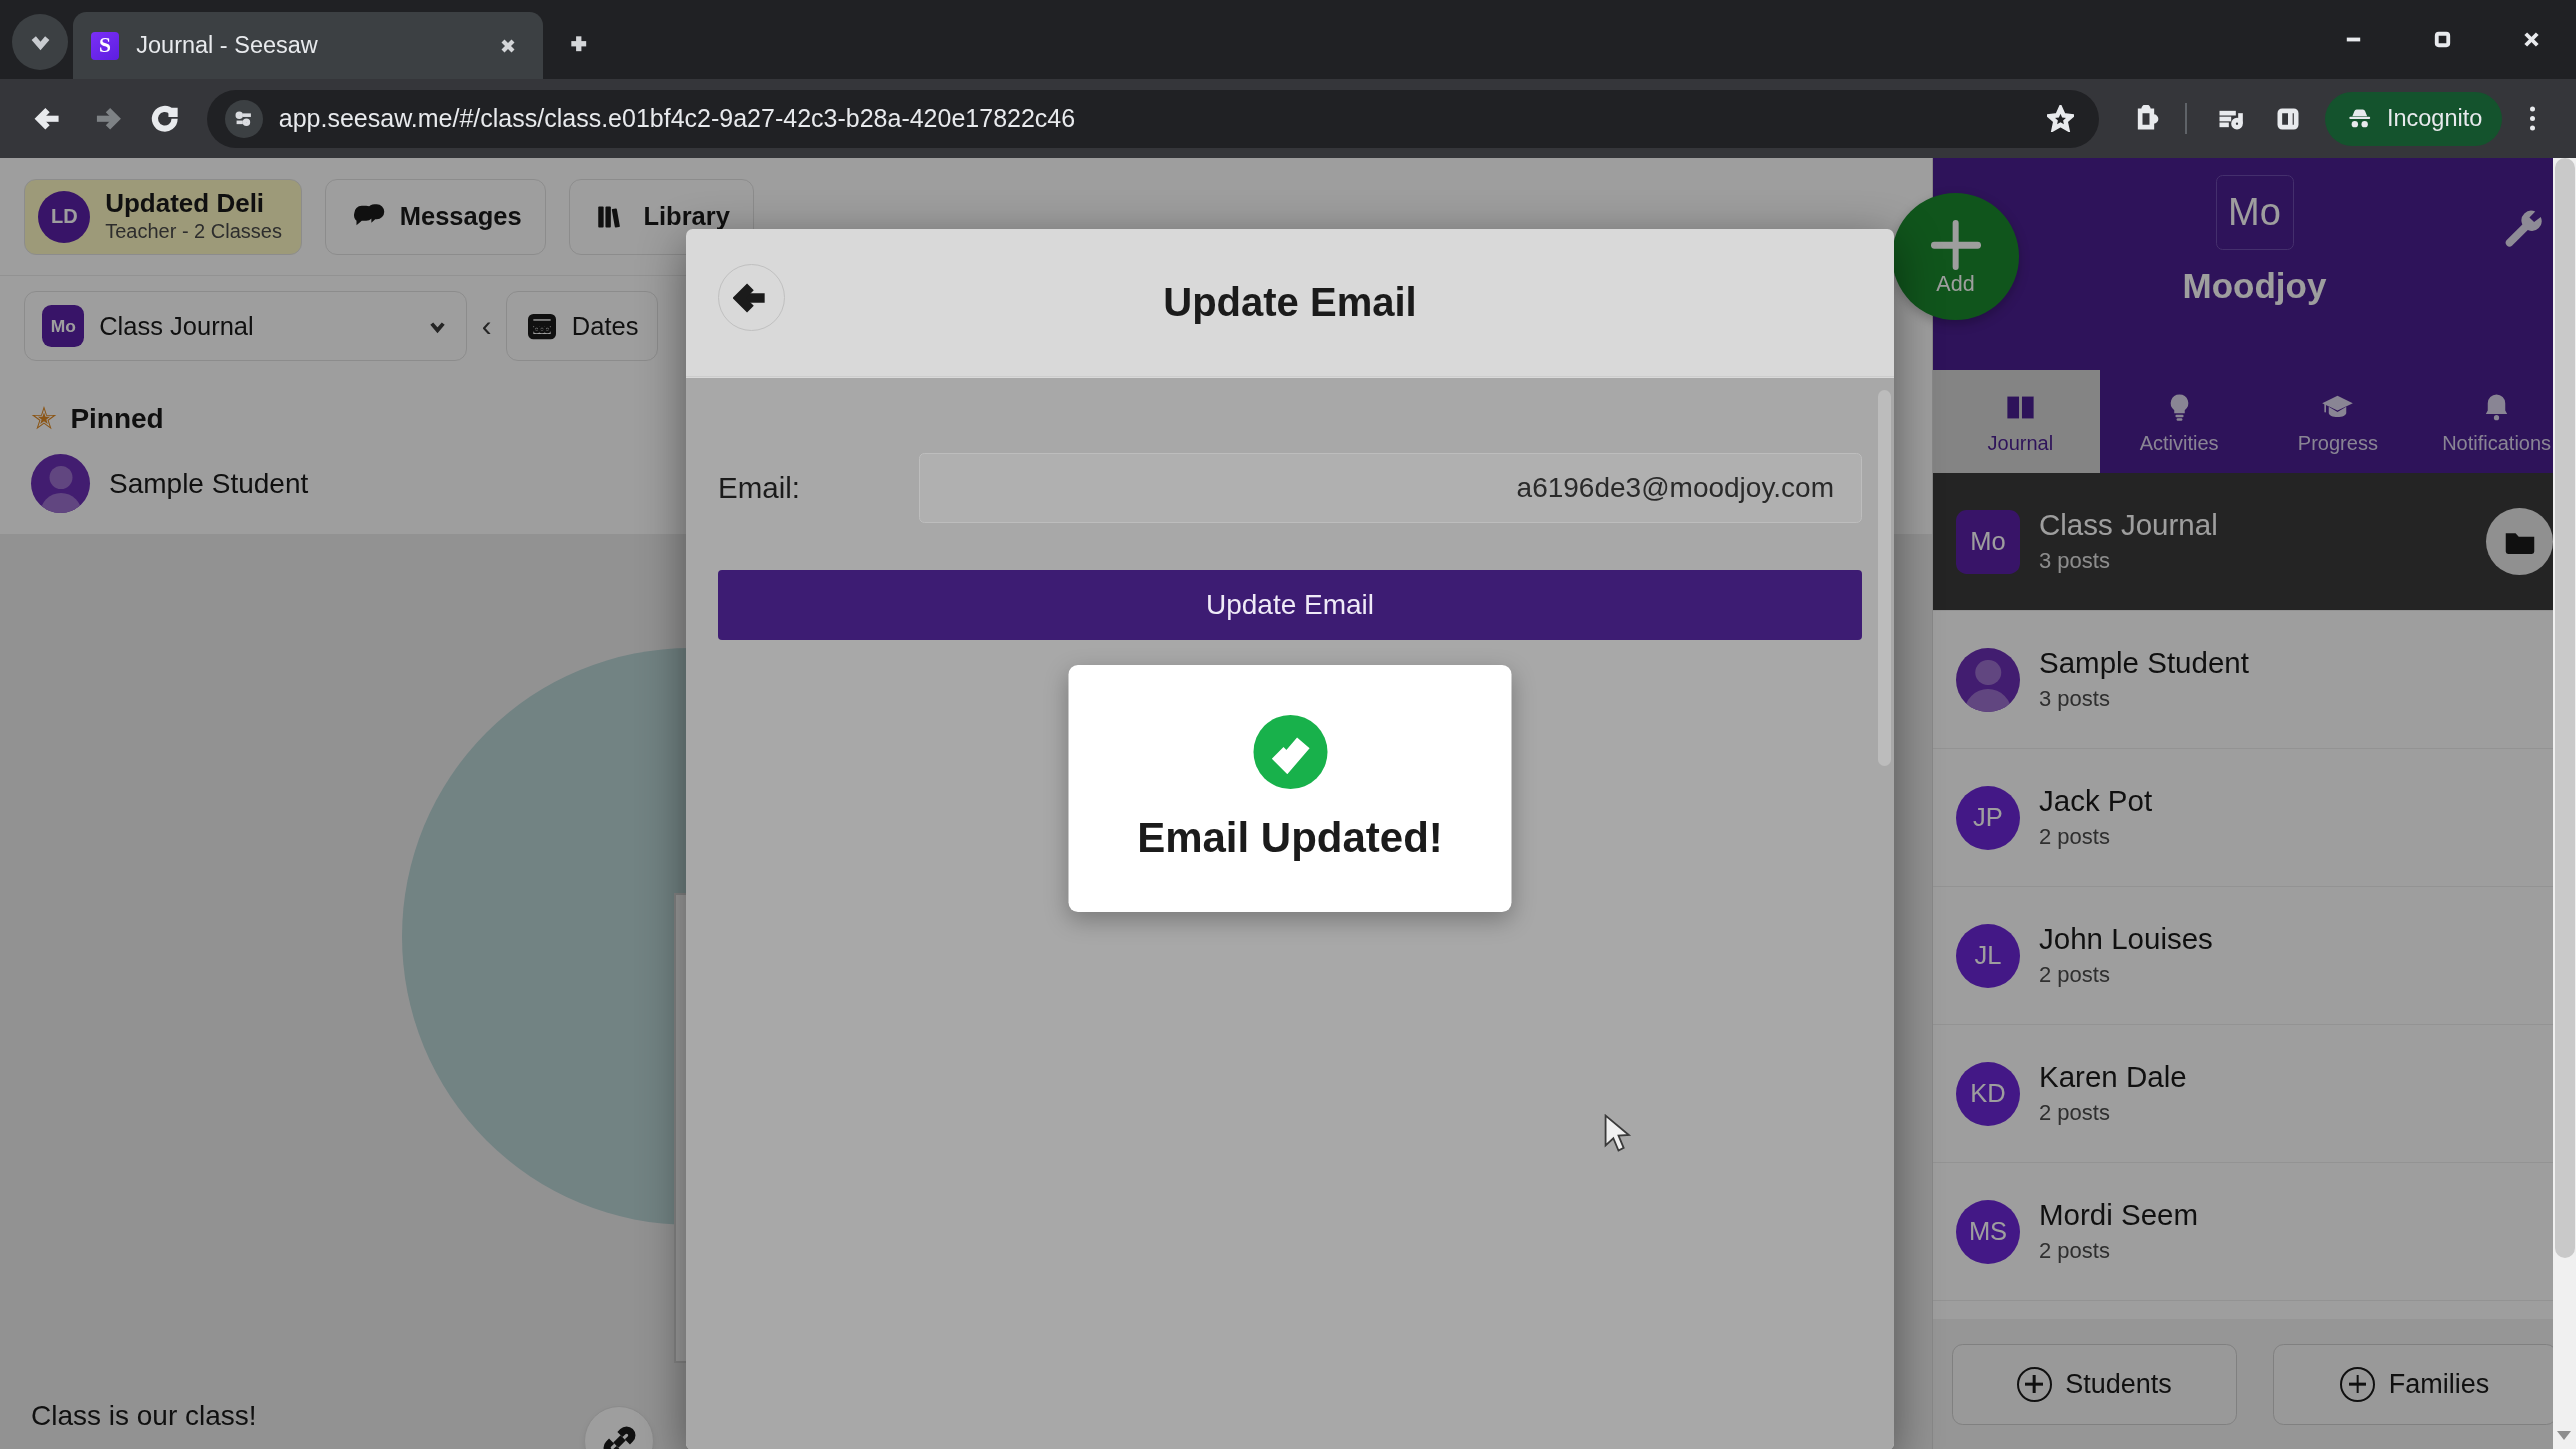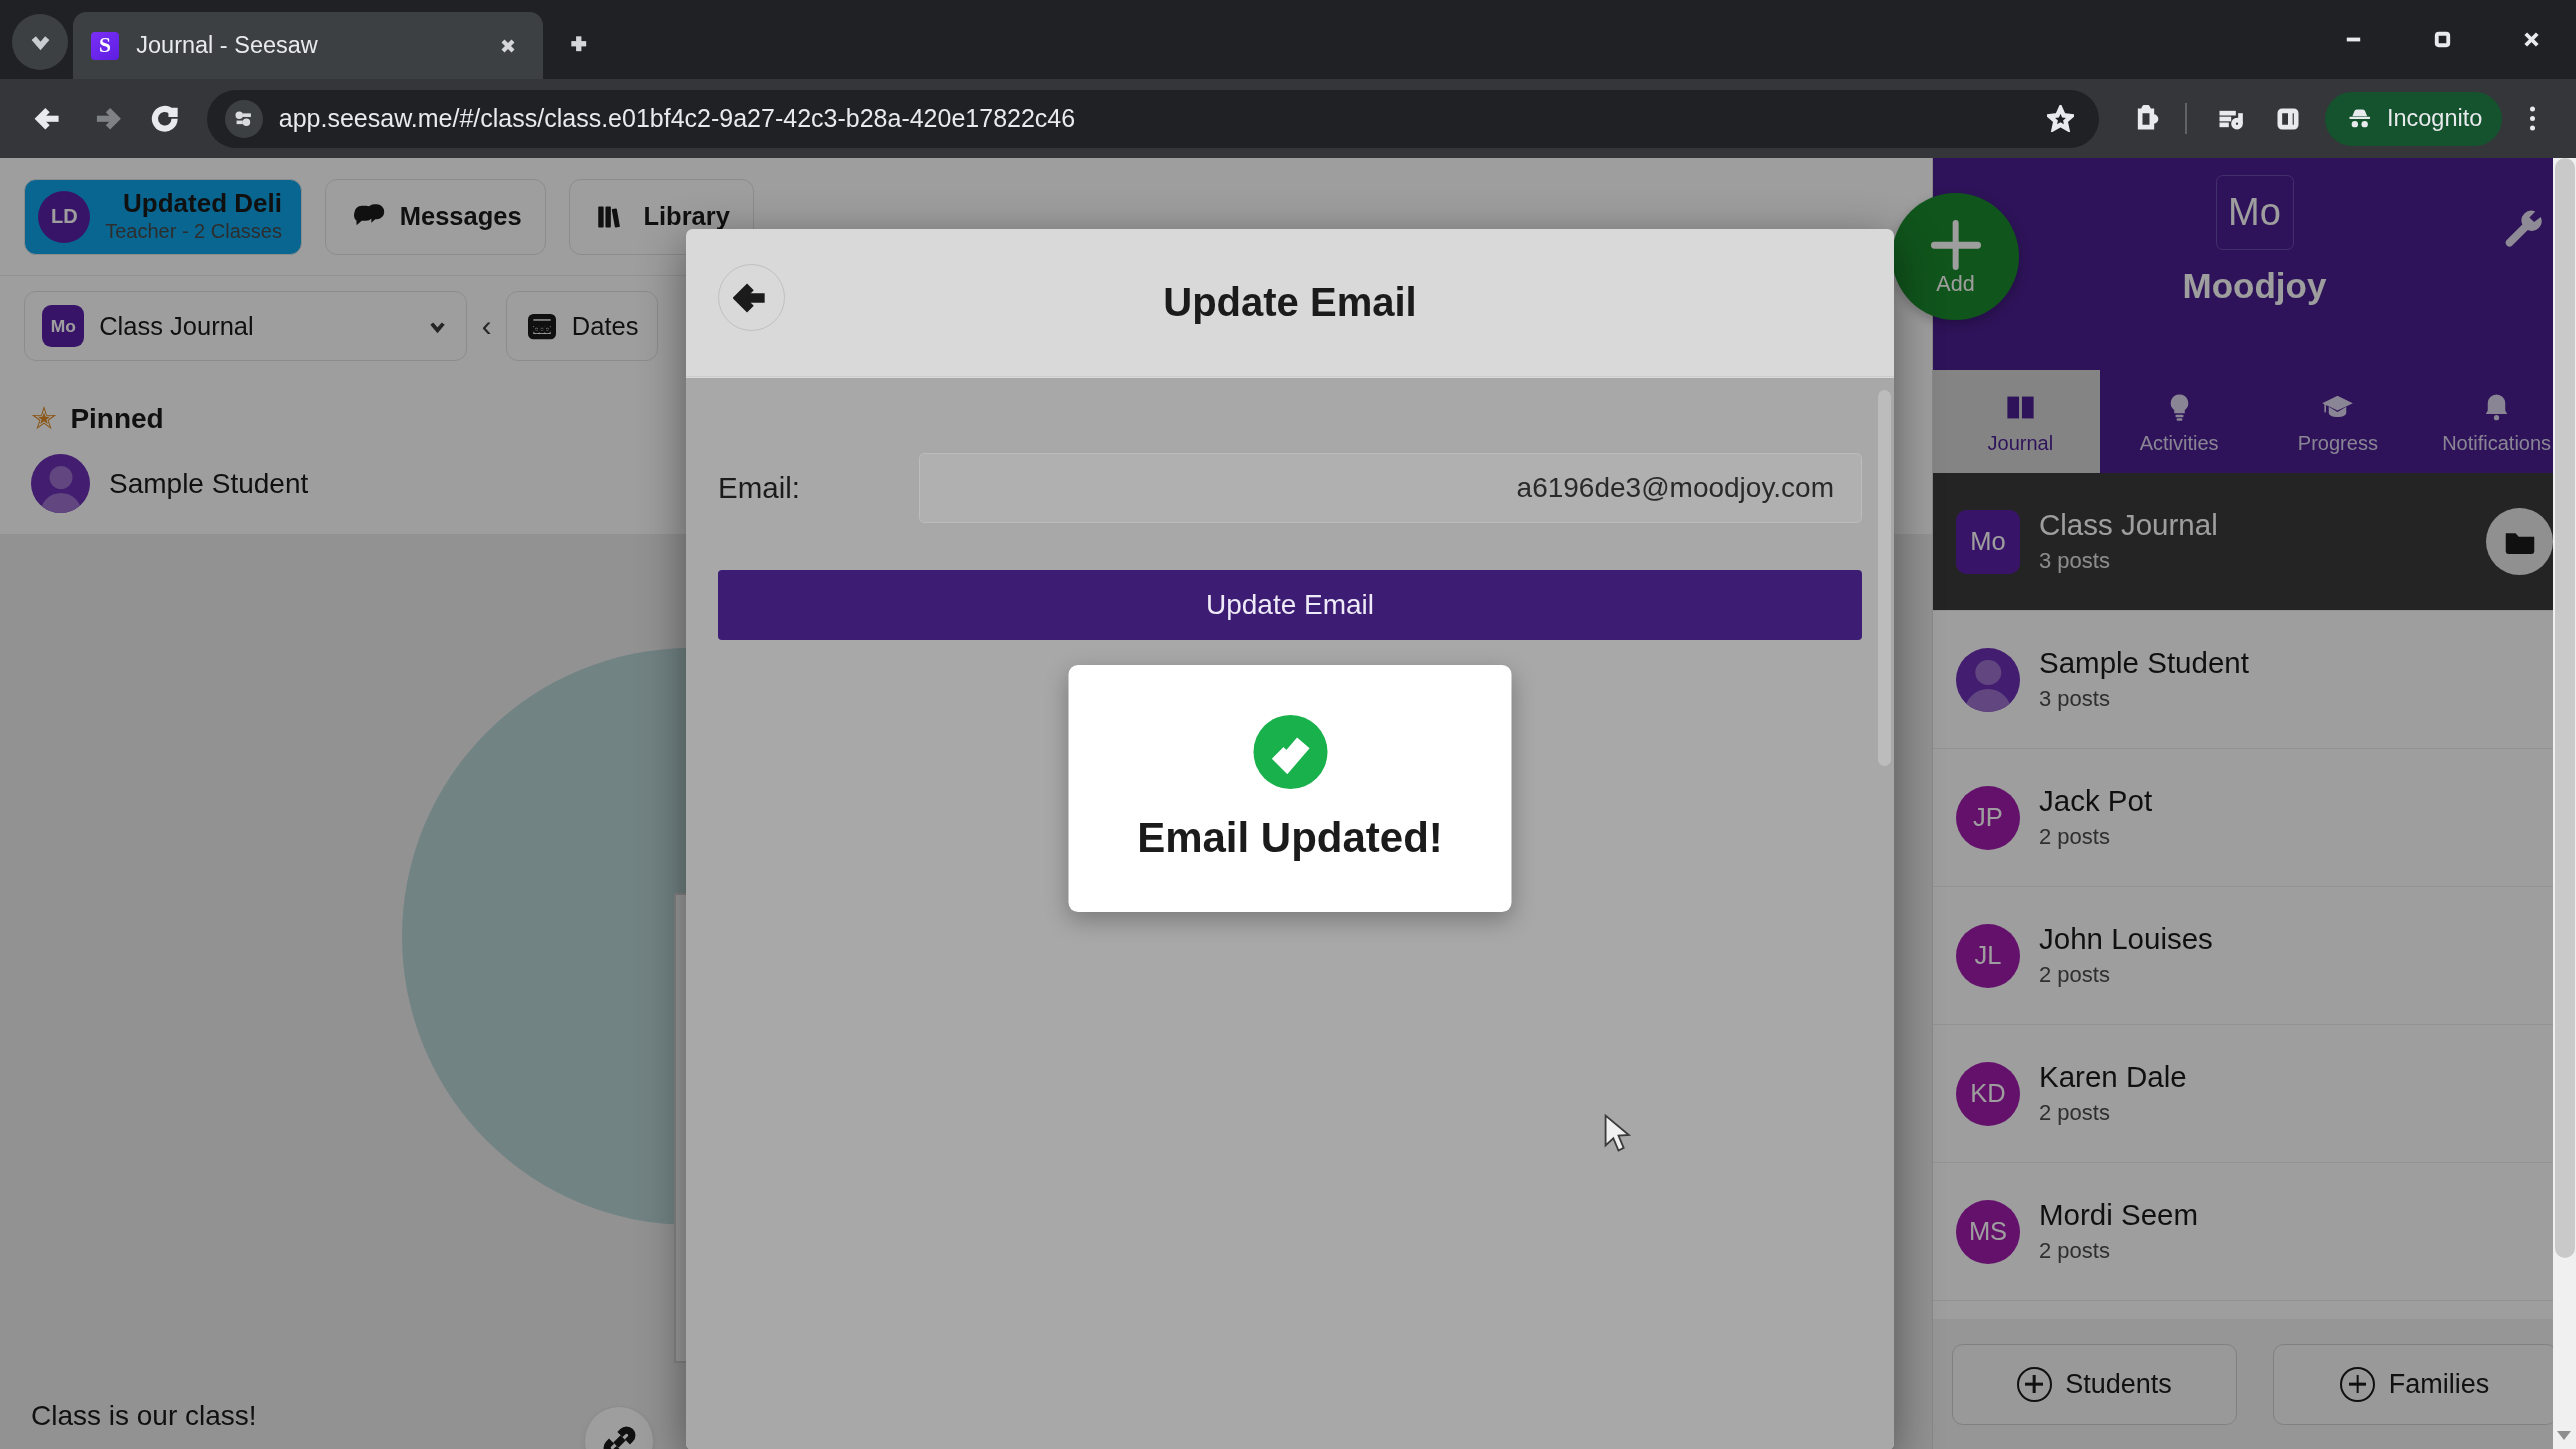--- a/index.html
+++ b/index.html
@@ -83,21 +83,21 @@
 
   
   .dim { position:absolute; inset:0; background: rgba(0,0,0,0.38); z-index: 40; }
 
   
   .app-left { position:absolute; left:0; top:0; width: 1932px; height:1291px; background:#fff; }
 
   .app-topbar { height: 117px; background:#fff; display:flex; align-items:center; padding: 0 24px; }
   .teacher-chip {
     display:flex; align-items:center; height:76px; border:1.3px solid #e3e3e3; border-radius:12px;
-    padding: 0 19px 0 13.4px; background:#0ea5e9;text-align:right;
+    padding: 0 19px 0 13.4px; background:#fef9c3;
   }
   .avatar-circle {
     width: 52px; height: 52px; border-radius:50%; background:#5b21a8; color:#fff;
     display:flex;align-items:center;justify-content:center; font-size:20px; font-weight:bold; flex:0 0 auto;
   }
   .teacher-meta { margin-left:14.8px; }
   .teacher-name { font-size: 26px; font-weight:bold; color:#1b1b1b; line-height:1.1;}
   .teacher-sub { font-size: 20px; color:#4a4a4a; line-height:1.3;}
 
   .top-btn {
@@ -169,21 +169,21 @@
   .sb-tab { flex:1 1 0; display:flex; flex-direction:column; align-items:center; justify-content:center; color:#ded7ef; }
   .sb-tab.active { background:#d6d6d6; color:#4b1f91;padding-left:8px; }
   .sb-tab .ticon { height: 39px; display:flex; align-items:center; }
   .sb-tab .ticon svg { height: 35px; }
   .sb-tab .tlbl { font-size: 20px; margin-top: 5.4px; white-space:nowrap;}
 
   .sb-list { position:absolute; left:0; right:0; top: 315px; bottom: 130px; overflow:hidden; background:#fff;}
   .sb-row { display:flex; align-items:center; height: 138px; padding: 0 23px; border-bottom:1.3px solid #eeeeee; }
   .sb-row.selected { background:#3b3b3b; }
   .sb-sq { width: 64px; height: 64px; border-radius:10.7px; background:#5b21a8; color:#fff; font-size:25.5px; display:flex;align-items:center;justify-content:center;flex:0 0 auto;}
-  .sb-circ { width: 64px; height: 64px; border-radius:50%; background:#a21caf; color:#fff; font-size:25.5px; display:flex;align-items:center;justify-content:center;flex:0 0 auto;}
+  .sb-circ { width: 64px; height: 64px; border-radius:50%; background:#6d28d9; color:#fff; font-size:25.5px; display:flex;align-items:center;justify-content:center;flex:0 0 auto;}
   .sb-photo { width: 64px; height: 64px; border-radius:50%; background:#6b2fb5; position:relative; overflow:hidden; flex:0 0 auto;}
   .sb-photo .head { position:absolute; left:50%; top:12px; transform:translateX(-50%); width:25.5px;height:25.5px;border-radius:50%;background:#9d72cf;}
   .sb-photo .body { position:absolute; left:50%; bottom:-12px; transform:translateX(-50%); width:47px;height:35px;border-radius:23.5px 23.5px 0 0;background:#9d72cf;}
   .sb-meta { margin-left: 19px; flex:1 1 auto; }
   .sb-title { font-size: 29.5px; color:#1b1b1b; line-height:1.25;}
   .sb-row.selected .sb-title { color:#ffffff; }
   .sb-sub { font-size: 22px; color:#4d4d4d; line-height:1.35; margin-top:2.7px;}
   .sb-row.selected .sb-sub { color:#e3e3e3; }
   .sb-folder { width: 67px; height:67px; border-radius:50%; background:#e9e9e9; display:flex;align-items:center;justify-content:center; flex:0 0 auto;}
   .sb-folder svg { width: 38px; height:38px; fill:#1b1b1b;}

